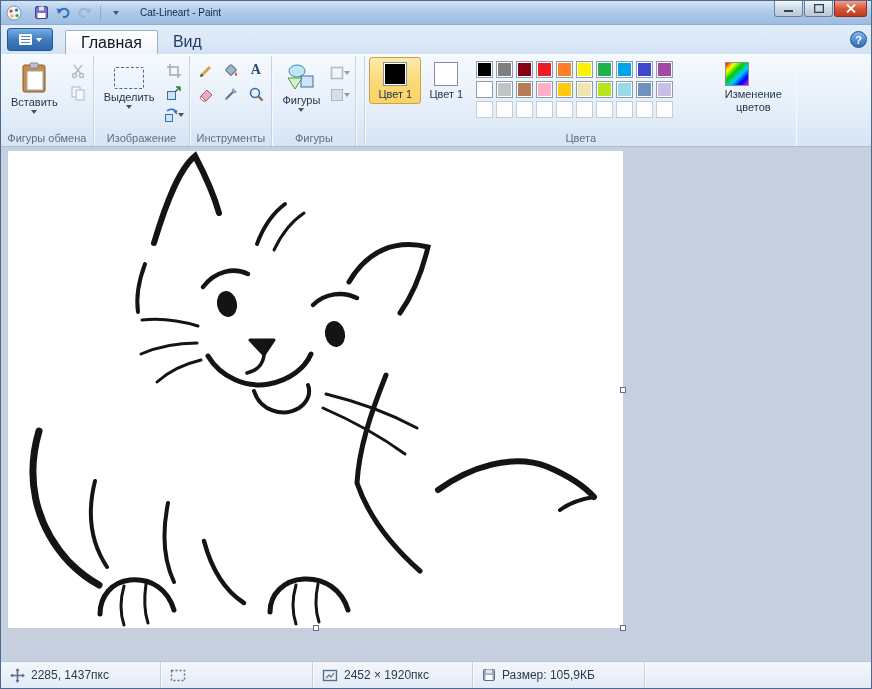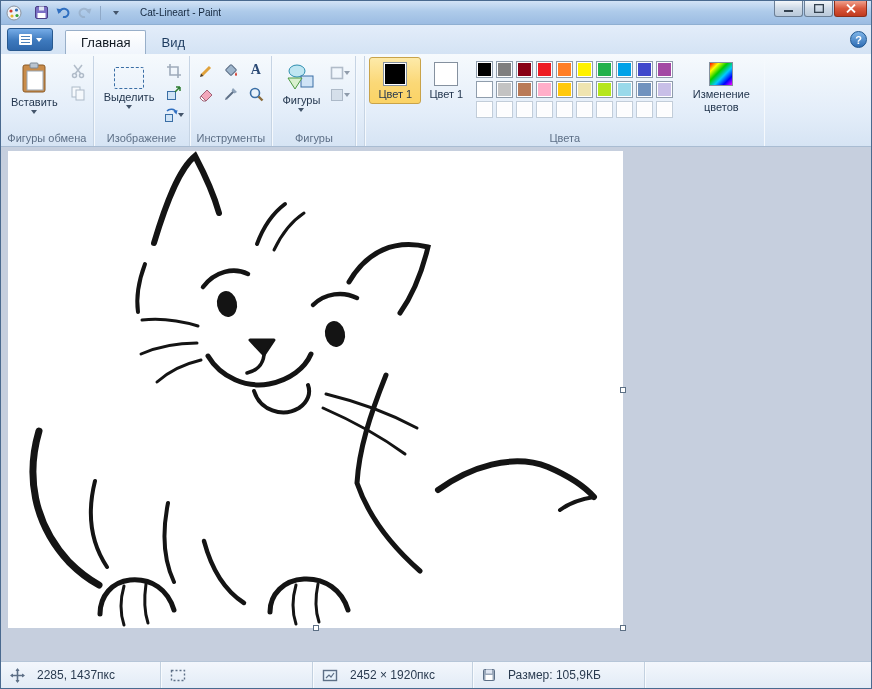--- a/index.html
+++ b/index.html
@@ -17,21 +17,21 @@
   .win-title { font-size:10px; color:#15283f; margin-left:14px; white-space:nowrap; }
   .win-controls { margin-left:auto; display:flex; align-self:flex-start; padding-right:4px; }
   .win-btn { width:29px; height:16px; display:flex; align-items:center; justify-content:center; border:1px solid #6b7f96; border-top:none; background:linear-gradient(#f4f7fa,#cdd9e6 50%,#b9c9da); border-radius:0 0 3px 3px; margin-left:1px; }
   .win-btn.close { background:linear-gradient(#f0a08c,#d9573b 50%,#c03a1e); border-color:#8c2f1a; width:33px; }
 
   
   .tabrow { height:29px; flex:0 0 29px; background:linear-gradient(#e3edfa,#d4e3f4); display:flex; align-items:flex-end; padding:0 4px; }
   .menu-btn { width:46px; height:23px; align-self:center; margin:0 12px 0 2px; border:1px solid #28598f; border-radius:3px; background:linear-gradient(#76ace7,#3d79bd 55%,#2f68ab); display:flex; align-items:center; justify-content:center; gap:4px; }
   .menu-glyph { width:13px; height:11px; background:#fff; border-radius:1px; position:relative; }
   .menu-glyph::before { content:""; position:absolute; left:2px; top:2px; right:2px; height:1px; background:#4d82bb; box-shadow:0 3px 0 #4d82bb, 0 6px 0 #4d82bb; }
-  .tab { height:24px; padding:0 15px; display:flex; align-items:center; font-size:13px; color:#1c3a5e; }
+  .tab { height:24px; padding:0 15px; display:flex; align-items:center; font-size:16px; color:#1c3a5e; }
   .tab.active { background:linear-gradient(#ffffff,#f0f5fc); border:1px solid #98afc9; border-bottom:none; border-radius:2px 2px 0 0; color:#101820; }
   .help-btn { margin-left:auto; width:17px; height:17px; border-radius:50%; background:linear-gradient(#7fb5e8,#2f6db4); border:1px solid #1f568f; color:#fff; font-weight:bold; font-size:11px; display:flex; align-items:center; justify-content:center; align-self:center; }
 
   
   .ribbon { height:93px; flex:0 0 93px; background:linear-gradient(#f6fafd,#e3edf9 65%,#d6e4f4); border-bottom:1px solid #a9bcd2; display:flex; padding-top:2px; }
   .rgroup { display:flex; flex-direction:column; border-right:1px solid #c6d4e4; box-shadow:1px 0 0 #f5f9fd; padding:1px 4px 0 4px; }
   .rgroup-content { flex:1; display:flex; align-items:flex-start; gap:3px; }
   .rgroup-label { height:16px; text-align:center; font-size:11px; color:#5d6f86; padding-top:2px; white-space:nowrap; }
   .bigbtn { display:flex; flex-direction:column; align-items:center; justify-content:flex-start; gap:2px; padding:4px 5px 2px; border:1px solid transparent; border-radius:3px; font-size:11px; color:#24374f; text-align:center; }
   .bigbtn.selected { background:linear-gradient(#fdeaa9,#fbd877 55%,#fbd365); border:1px solid #c9a349; }
@@ -40,30 +40,30 @@
   .dim { opacity:.55; }
   .stack { display:flex; flex-direction:column; gap:2px; }
   .toolgrid { display:grid; grid-template-columns:repeat(3,23px); grid-auto-rows:22px; gap:2px; padding-top:2px; }
   .tool { display:flex; align-items:center; justify-content:center; border-radius:2px; border:1px solid transparent; }
   .a-glyph { font-family:"Liberation Serif", serif; font-weight:bold; font-size:14px; color:#2b4a75; line-height:1; }
   .swatch-big { width:24px; height:24px; border:1px solid #85919f; box-shadow:inset 0 0 0 1px #fff; }
   .palette { display:grid; grid-template-columns:repeat(10,20px); grid-auto-rows:20px; margin:3px 4px 0 4px; }
   .palette .swatch { width:17px; height:17px; border:1px solid #8f9dac; box-shadow:inset 0 0 0 1px #fff; margin:1px; }
   .palette .swatch.empty { background:#fdfdfe; border-color:#c2cdd9; }
   .rainbow { width:24px; height:24px; border:1px solid #85919f; background:linear-gradient(135deg,#f00 0%,#ff0 20%,#0c0 40%,#0cf 60%,#00f 80%,#f0f 100%); }
-  .twoline { width:66px; line-height:1.15; }
+  .twoline { width:66px; line-height:1.15;margin-left:32px; }
 
   
   .canvas-area { flex:1; position:relative; background:#c6cfde; overflow:hidden; }
   .canvas { position:absolute; left:7px; top:4px; width:615px; height:477px; background:#ffffff; }
   .handle { position:absolute; width:6px; height:6px; background:#fff; border:1px solid #5c6f84; }
 
   
   .statusbar { height:27px; flex:0 0 27px; background:linear-gradient(#f3f7fc,#e2ebf6); border-top:1px solid #b6c6d8; display:flex; align-items:stretch; font-size:12px; color:#2a3b50; }
-  .sb-sec { display:flex; align-items:center; gap:12px; padding:0 9px; border-right:1px solid #c3d1e0; box-shadow:1px 0 0 #f8fbfe; }
+  .sb-sec { display:flex; align-items:center; gap:6px; padding:0 9px; border-right:1px solid #c3d1e0; box-shadow:1px 0 0 #f8fbfe; }
   .sb-sec.coords { width:160px; }
   .sb-sec.sel { width:152px; }
   .sb-sec.imgsize { width:160px; }
   .sb-sec.filesize { width:172px; }
   .sb-zoom { margin-left:auto; display:flex; align-items:center; gap:7px; padding:0 10px 0 12px; border-left:1px solid #c3d1e0; }
   .zoom-circle { width:16px; height:16px; border-radius:50%; border:1px solid #7d8da0; background:linear-gradient(#fdfefe,#dde6ef); display:flex; align-items:center; justify-content:center; }
   .slider { width:92px; height:16px; position:relative; }
   .slider .track { position:absolute; left:0; right:0; top:7px; height:3px; background:#93a7bd; border-radius:2px; box-shadow:0 1px 0 #fff; }
   .slider .tick { position:absolute; left:50%; top:2px; width:1px; height:5px; background:#7d8da0; }
   .slider .thumb { position:absolute; left:18%; top:1px; width:9px; height:14px; border:1px solid #5c7894; border-radius:2px; background:linear-gradient(#f6fafd,#c9d9ea); }

